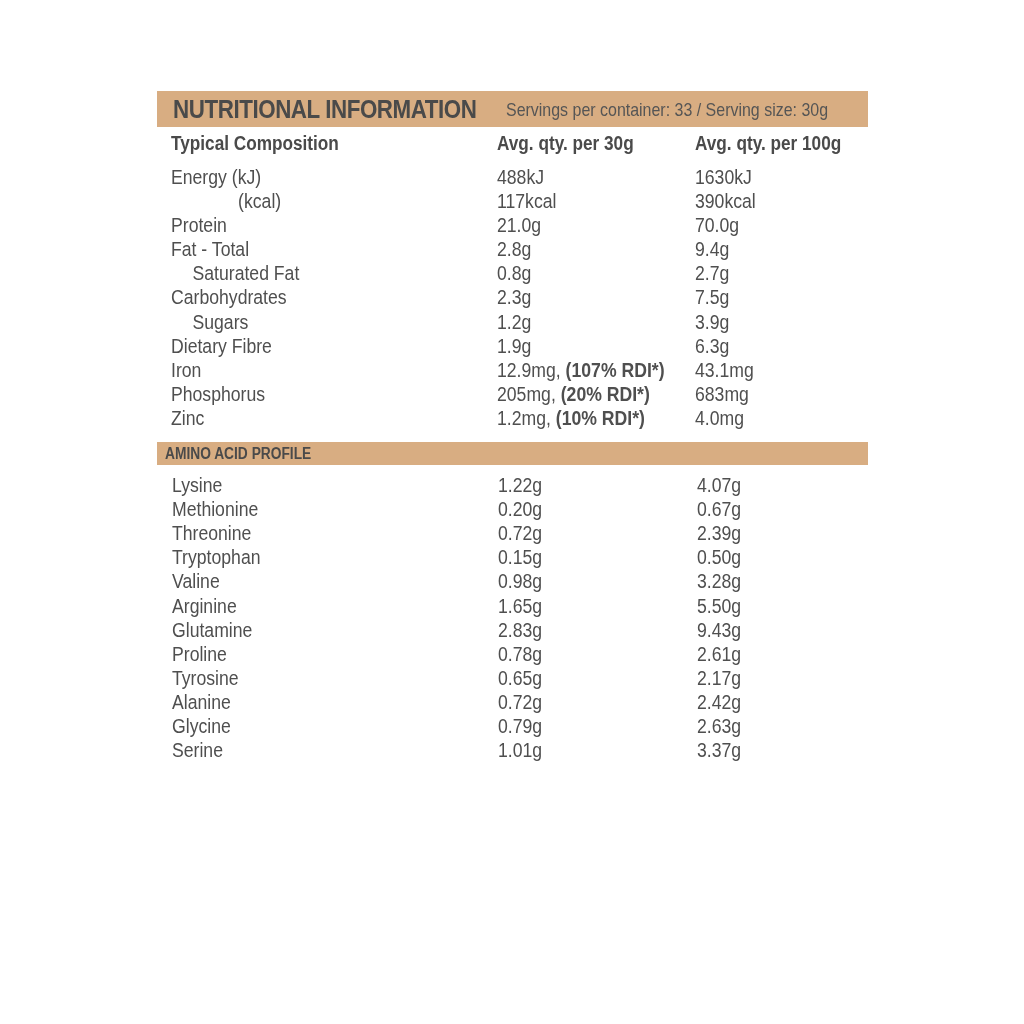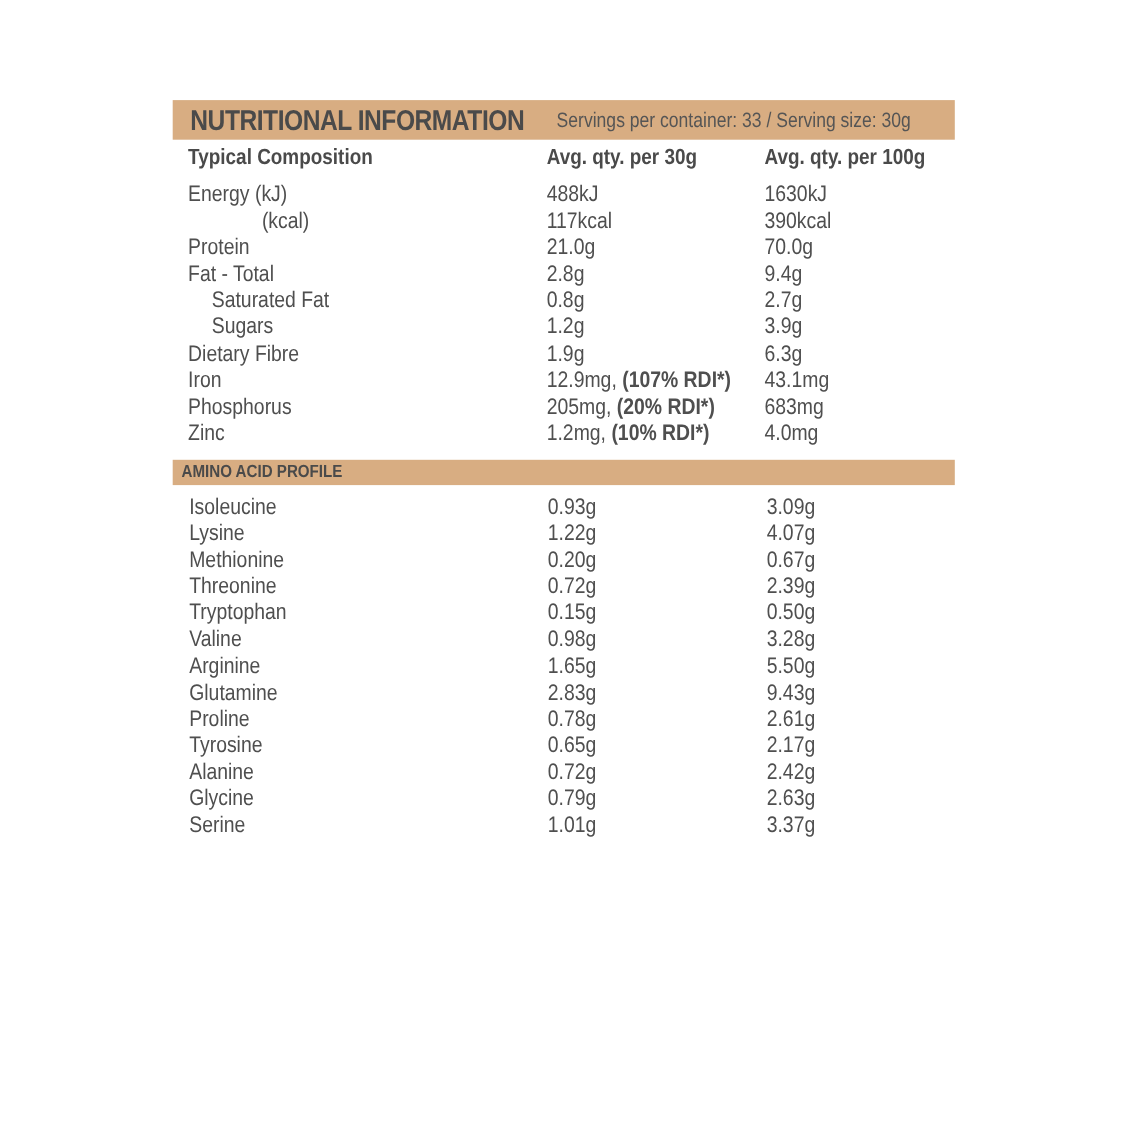--- a/index.html
+++ b/index.html
@@ -64,20 +64,25 @@
         <span class="c0">Fat - Total</span>
         <span class="c1"><span style="position:static;transform:none">2.8g</span><span class="rdi" style="position:static;transform:none"></span></span>
         <span class="c2">9.4g</span>
       </div>
       <div class="row">
         <span class="c0 indent1">Saturated Fat</span>
         <span class="c1"><span style="position:static;transform:none">0.8g</span><span class="rdi" style="position:static;transform:none"></span></span>
         <span class="c2">2.7g</span>
       </div>
       <div class="row">
+        <span class="c0">Carbohydrates</span>
+        <span class="c1"><span style="position:static;transform:none">2.3g</span><span class="rdi" style="position:static;transform:none"></span></span>
+        <span class="c2">7.5g</span>
+      </div>
+      <div class="row">
         <span class="c0 indent1">Sugars</span>
         <span class="c1"><span style="position:static;transform:none">1.2g</span><span class="rdi" style="position:static;transform:none"></span></span>
         <span class="c2">3.9g</span>
       </div>
       <div class="row">
         <span class="c0">Dietary Fibre</span>
         <span class="c1"><span style="position:static;transform:none">1.9g</span><span class="rdi" style="position:static;transform:none"></span></span>
         <span class="c2">6.3g</span>
       </div>
       <div class="row">
@@ -93,25 +98,20 @@
       <div class="row">
         <span class="c0">Zinc</span>
         <span class="c1"><span style="position:static;transform:none">1.2mg, </span><span class="rdi" style="position:static;transform:none">(10% RDI*)</span></span>
         <span class="c2">4.0mg</span>
       </div>
     </div>
   <div class="band band-amino">
     <span>AMINO ACID PROFILE</span>
   </div>
   <div class="rows amino-rows" id="amino-rows">
-      <div class="row">
-        <span class="c0" style="left:15px">Isoleucine</span>
-        <span class="c1" style="left:341px">0.93g</span>
-        <span class="c2" style="left:540px">3.09g</span>
-      </div>
       <div class="row">
         <span class="c0" style="left:15px">Lysine</span>
         <span class="c1" style="left:341px">1.22g</span>
         <span class="c2" style="left:540px">4.07g</span>
       </div>
       <div class="row">
         <span class="c0" style="left:15px">Methionine</span>
         <span class="c1" style="left:341px">0.20g</span>
         <span class="c2" style="left:540px">0.67g</span>
       </div>

